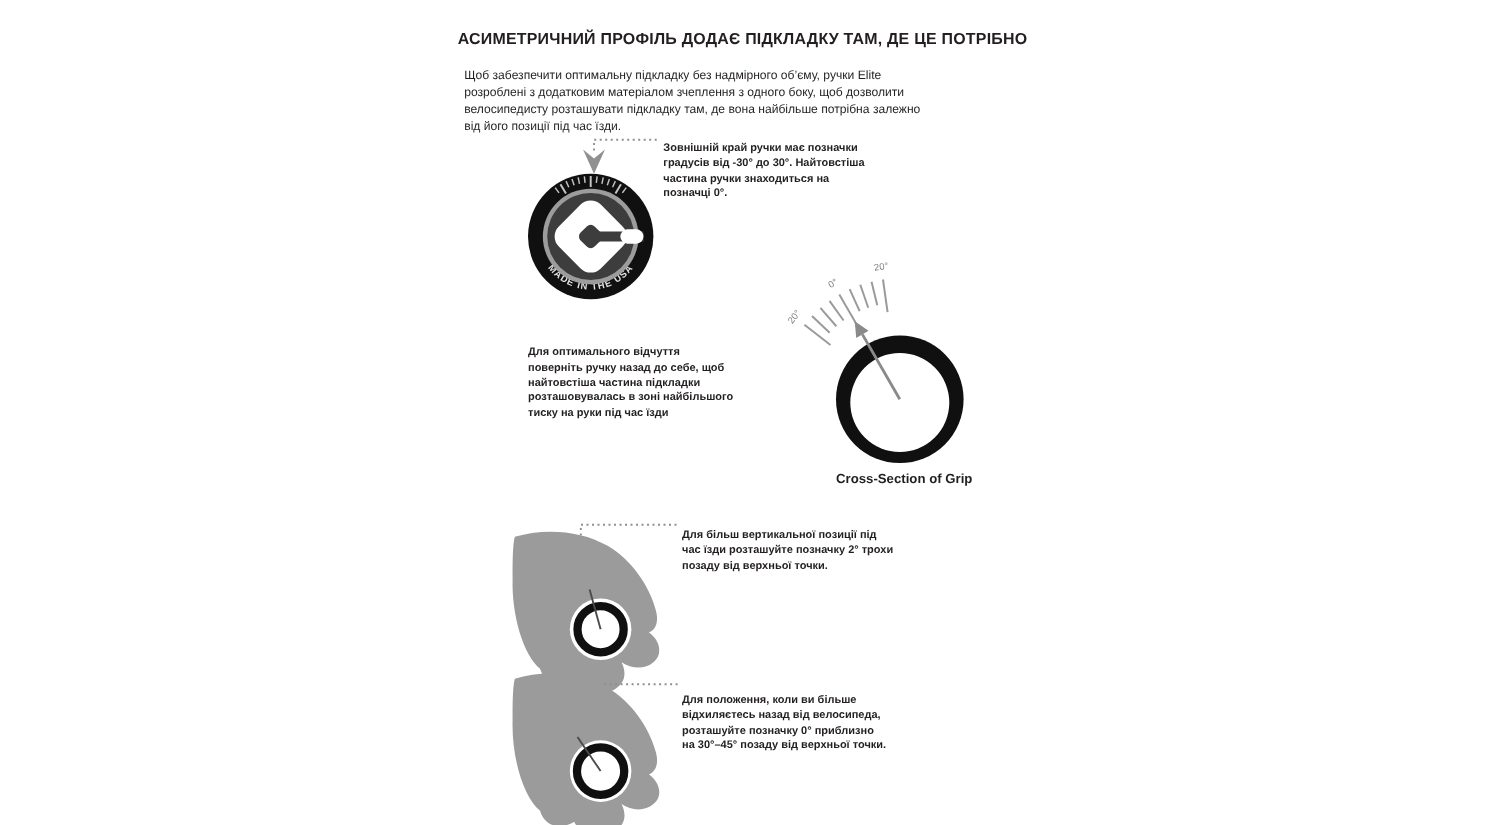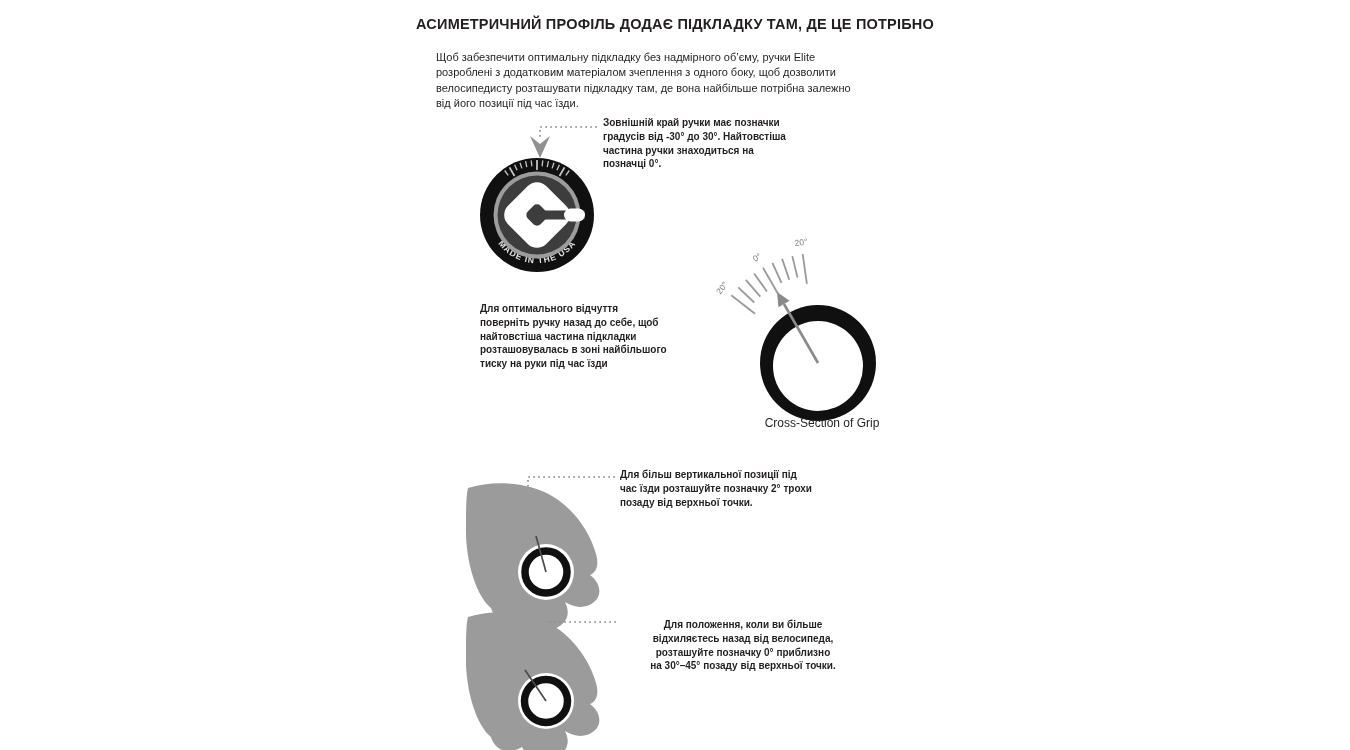--- a/index.html
+++ b/index.html
@@ -1,30 +1,30 @@
 <!DOCTYPE html>
 <html><head>
 <meta charset="utf-8">
 <style>
   html,body{margin:0;padding:0;background:#ffffff;}
   body{width:1350px;height:750px;position:relative;overflow:hidden;
        font-family:"Liberation Sans","DejaVu Sans",sans-serif;color:#231f20;}
-  .abs{position:absolute;}
+  .abs{position:absolute;margin-top:12px;}
   #gfx{position:absolute;left:0;top:0;width:1350px;height:750px;}
   .title{left:0;top:16px;width:1350px;text-align:center;
          font-size:14.5px;font-weight:bold;letter-spacing:.2px;}
-  .intro{left:436px;top:50px;width:460px;font-size:11px;line-height:1.4;
+  .intro{left:422px;top:50px;width:460px;font-size:11px;line-height:1.4;
          white-space:pre-line;}
   .note{font-weight:bold;font-size:10px;line-height:1.38;white-space:pre-line;}
   .note1{left:603px;top:116px;width:300px;}
   .note2{left:480px;top:302px;width:300px;}
   .note3{left:620px;top:468px;width:300px;}
-  .note4{left:588px;top:618px;width:310px;text-align:center;}
+  .note4{left:620px;top:618px;width:310px;}
   .caption{left:742px;top:416px;width:160px;text-align:center;
-           font-weight:normal;font-size:12px;}
+           font-weight:bold;font-size:12px;}
   svg text{font-family:"Liberation Sans","DejaVu Sans",sans-serif;}
 </style>
 </head>
 <body>
 
 <svg id="gfx" viewBox="0 0 1350 750">
 
   <g>
     <polyline points="597,127 540,127 540,140" fill="none" stroke="#8f8f8f" stroke-width="1.7" stroke-dasharray="1.8 3.2"></polyline>
     <path d="M 530,136 L 540,144 L 550,136 L 540,158 Z" fill="#909090"></path>

